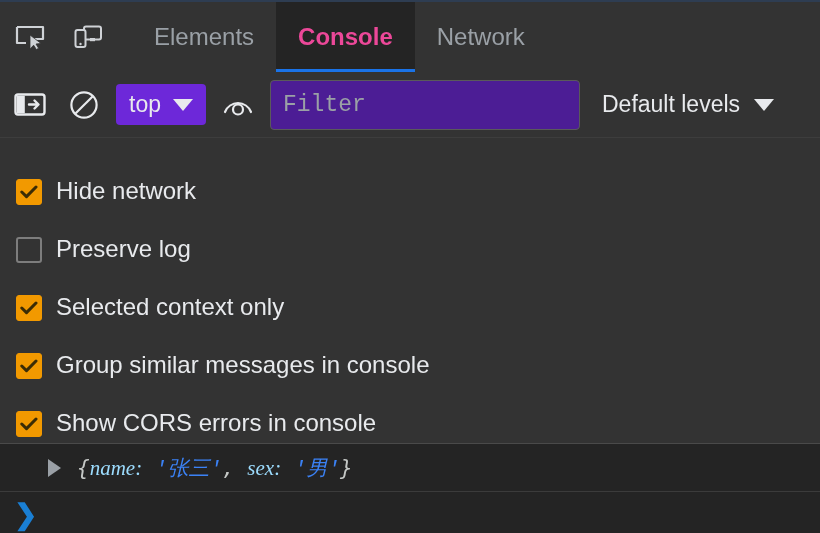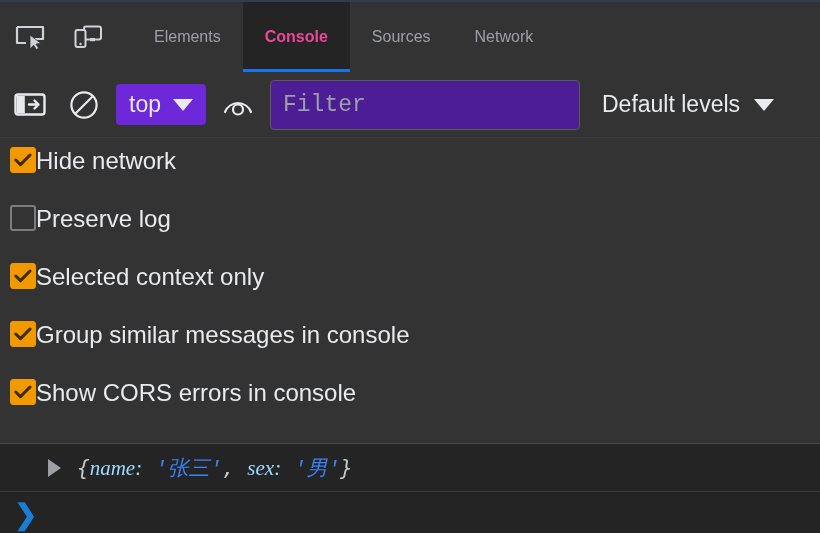--- a/index.html
+++ b/index.html
@@ -41,21 +41,21 @@
     display: flex; align-items: center; justify-content: center;
     border-radius: 3px;
     cursor: pointer;
   }
   .icon-btn svg { display:block; }
 
   .tabs { display:flex; align-items:stretch; margin-left: 22px; }
   .tab {
     display: flex; align-items: center;
     padding: 0 22px;
-    font-size: 16px;
+    font-size: 24px;
     color: #9aa0a6;
     white-space: nowrap;
     cursor: pointer;
     position: relative;
   }
   .tab.active {
     background: #242424;
     color: #ec4899;
     font-weight: bold;
   }
@@ -111,23 +111,24 @@
   .levels-label { font-size: 23px; color: #e8eaed; white-space: nowrap; }
 
   
   .settings {
     background: #333333;
     padding: 9px 0 6px 0;
     flex: 0 0 auto;
     border-bottom: 1px solid #4a4a4a;
   }
   .setting-row {
-    display: flex; align-items: flex-start;
+    display: flex; align-items: flex-end;
+    gap: 14px;
     height: 58px;
-    padding-left: 10px;
+    padding-left: 16px;
     cursor: pointer;
   }
   .cb {
     width: 26px; height: 26px;
     border-radius: 3px;
     flex: 0 0 auto;
     display:flex; align-items:center; justify-content:center;
   }
   .cb.on  { background: #f29900; border: 1px solid #f29900; }
   .cb.off { background: transparent; border: 2px solid #7d7d7d; }
@@ -210,23 +211,20 @@
     </div>
 
     <div class="tabs">
       <div class="tab">
           <span>Elements</span>
         </div>
       <div class="tab active">
           <span>Console</span>
         </div>
       <div class="tab">
-          <span>Sources</span>
-        </div>
-      <div class="tab">
           <span>Network</span>
         </div>
     </div>
   </div>
 
   <div class="filterbar">
 
     <div class="icon-btn">
       <svg width="32" height="26" viewBox="0 0 32 26">
         <rect x="1.5" y="2.5" width="29" height="20" rx="2.5" fill="none" stroke="#e8eaed" stroke-width="2.4"></rect>

